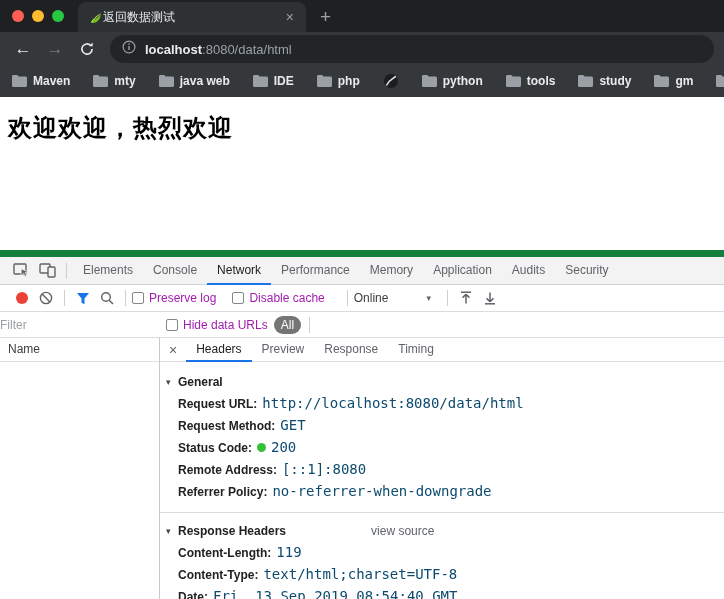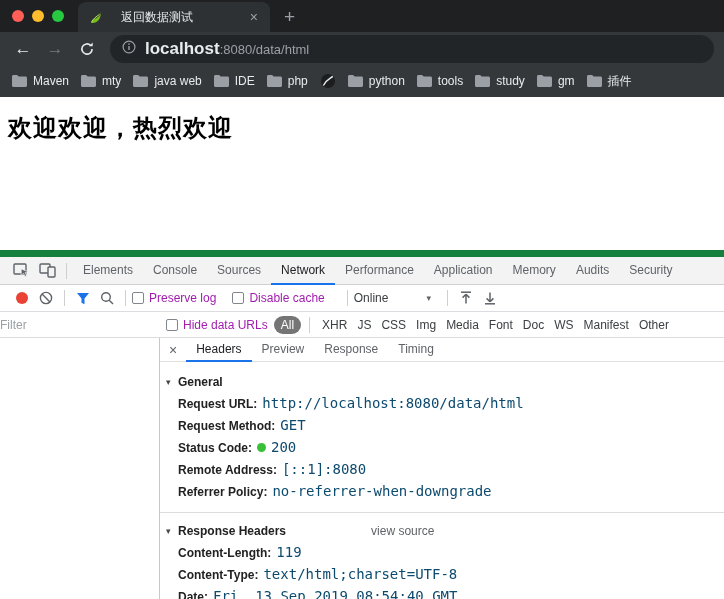--- a/index.html
+++ b/index.html
@@ -7,38 +7,38 @@
   body { font-family: "Liberation Sans", sans-serif; background: #fff; }
   .window { width: 724px; height: 599px; display: flex; flex-direction: column; background: #fff; }
 
   
   .tabstrip { height: 32px; background: #1e2022; display: flex; align-items: flex-end; flex: none; }
   .lights { display: flex; align-items: center; gap: 8px; padding: 0 14px 0 12px; height: 32px; }
   .light { width: 12px; height: 12px; border-radius: 50%; display: inline-block; }
   .light.red { background: #ff5f57; }
   .light.yellow { background: #febc2e; }
   .light.green { background: #28c840; }
-  .tab { width: 192px; height: 30px; background: #2d3134; border-radius: 8px 8px 0 0;
-         display: flex; align-items: center; gap: 18px; padding: 0 10px; }
+  .tab { width: 228px; height: 30px; background: #2d3134; border-radius: 8px 8px 0 0;
+         display: flex; align-items: center; gap: 0; padding: 0 10px; }
   .tab-title { flex: 1; color: #e8eaed; font-size: 12px; white-space: nowrap; overflow: hidden; }
   .tab-close { color: #9aa0a6; font-size: 14px; line-height: 14px; padding: 0 2px; }
   .newtab { color: #9aa0a6; font-size: 19px; line-height: 19px; margin: 0 0 6px 14px; }
   .favicon svg { display: block; }
 
   .navbar { height: 33px; background: #35383b; display: flex; align-items: center; padding: 0 10px; gap: 6px; flex: none; }
   .navbtn { width: 26px; height: 26px; display: flex; align-items: center; justify-content: center;
             color: #e8eaed; font-size: 17px; }
   .navbtn.dim { color: #77797c; }
   .urlbar { flex: 1; height: 28px; background: #222528; border-radius: 14px; display: flex;
             align-items: center; gap: 9px; padding: 0 12px; margin-left: 4px; }
-  .urlbar .host { color: #e8eaed; font-size: 17px; font-weight: bold; }
+  .urlbar .host { color: #e8eaed; font-size: 13px; font-weight: bold; }
   .urlbar .path { color: #9aa0a6; font-size: 13px; }
 
-  .bookmarks { height: 32px; background: #35383b; display: flex; align-items: center; gap: 12px;
-               padding: 0 12px; overflow: hidden; white-space: nowrap; flex: none; }
+  .bookmarks { height: 32px; background: #35383b; display: flex; align-items: center; gap: 23px;
+               padding: 0 12px; overflow: hidden; white-space: nowrap; flex: none; font-weight: bold; }
   .bm { display: flex; align-items: center; gap: 6px; color: #e8eaed; font-size: 12px; }
   .bm svg { flex: none; }
 
   
   .page { height: 153px; background: #fff; flex: none; }
   .page h1 { font-size: 24px; font-weight: 700; color: #000; margin: 15px 0 0 8px; letter-spacing: 1px; }
 
   
   .devtools { flex: 1; display: flex; flex-direction: column; border-top: 7px solid #15803d; font-size: 12px; color: #3c4043; }
   .dt-tabbar { height: 28px; background: #f3f3f3; border-bottom: 1px solid #d0d0d0; display: flex;
@@ -219,25 +219,24 @@
       </span>
       <span class="dt-iconbtn">
         <svg width="17" height="15" viewBox="0 0 17 15">
           <rect x="1" y="1" width="10" height="9" rx="1" fill="none" stroke="#5f6368" stroke-width="1.4"></rect>
           <rect x="9" y="4" width="7" height="10" rx="1" fill="#f3f3f3" stroke="#5f6368" stroke-width="1.4"></rect>
         </svg>
       </span>
       <span class="vsep"></span>
       <span class="dt-tab">Elements</span>
       <span class="dt-tab">Console</span>
-      <span class="dt-tab">Sources</span>
       <span class="dt-tab active">Network</span>
       <span class="dt-tab">Performance</span>
+      <span class="dt-tab">Memory</span>
       <span class="dt-tab">Application</span>
-      <span class="dt-tab">Memory</span>
       <span class="dt-tab">Audits</span>
       <span class="dt-tab">Security</span>
     </div>
 
     <div class="net-toolbar">
       <span class="tbtn">
           <span class="record-dot"></span>
         </span>
       <span class="tbtn">
         <svg width="14" height="14" viewBox="0 0 14 14">
@@ -287,36 +286,25 @@
     </div>
 
     <div class="filter-row">
       <input class="filter-input" type="text" placeholder="Filter" style="">
       <span class="chk" style="margin-left:14px; margin-right:6px;">
         <span class="box"></span>
         <span>Hide data URLs</span>
       </span>
       <span class="pill active">All</span>
       <span class="vsep"></span>
-      <span class="typelist">
-        <span>XHR</span>
-        <span>JS</span>
-        <span>CSS</span>
-        <span>Img</span>
-        <span>Media</span>
-        <span>Font</span>
-        <span>Doc</span>
-        <span>WS</span>
-        <span>Manifest</span>
-        <span>Other</span>
-      </span>
     </div>
 
     <div class="dt-body">
       <div class="name-col">
+        <div class="name-header">Name</div>
       </div>
 
       <div class="detail">
         <div class="detail-tabs">
           <span class="dclose">×</span>
           <span class="dtab active">Headers</span>
           <span class="dtab">Preview</span>
           <span class="dtab">Response</span>
           <span class="dtab">Timing</span>
         </div>

